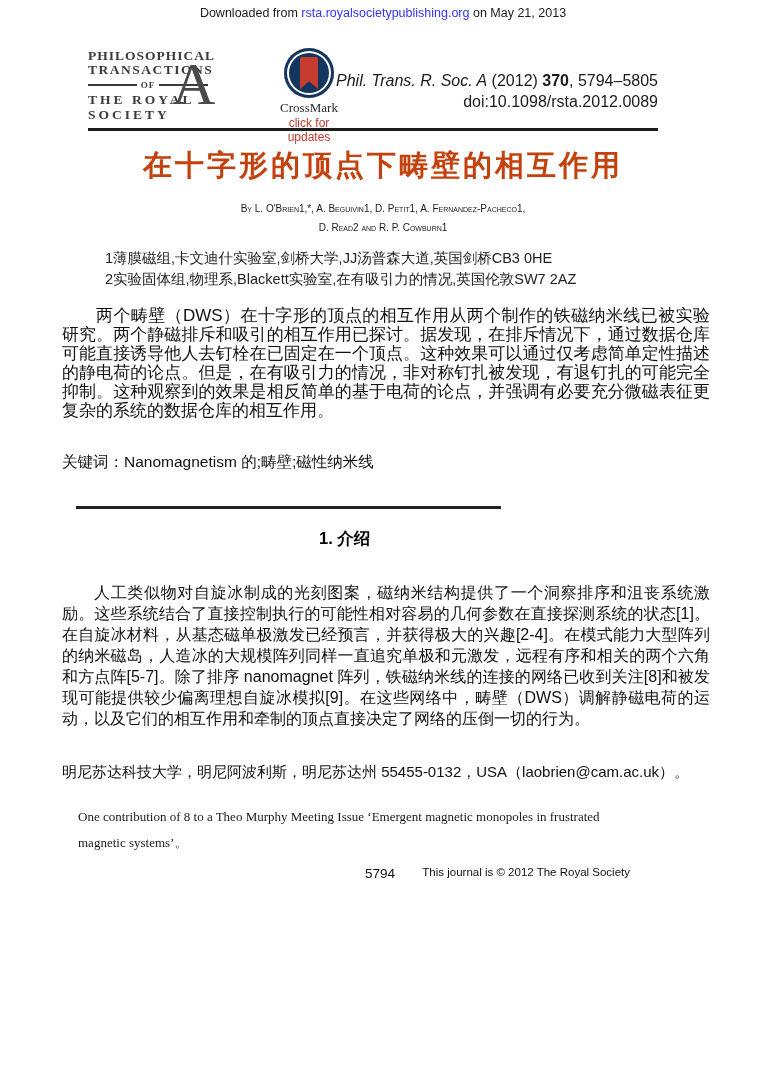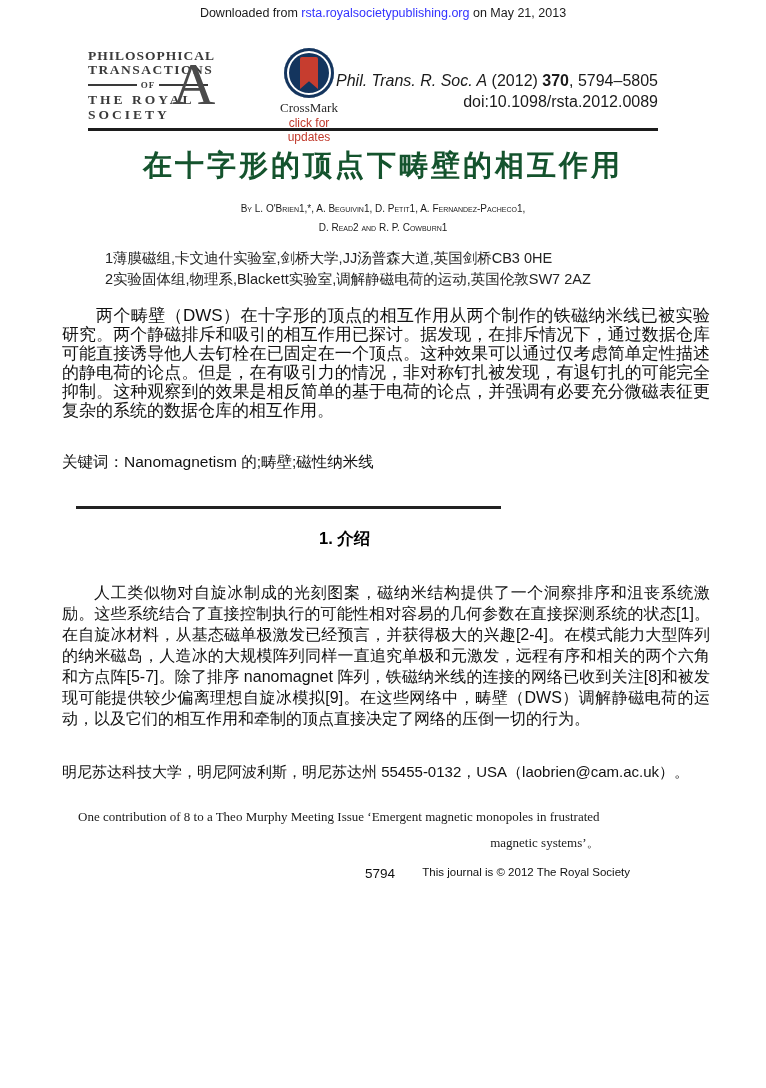--- a/index.html
+++ b/index.html
@@ -40,21 +40,21 @@
 
   .citation{position:absolute;right:108px;top:72px;text-align:right;font-size:16px;color:#1a1a1a;}
   .citation .jrnl{font-style:italic;}
   .citation .vol{font-weight:700;}
   .citation .doi{margin-top:3px;}
 
   .rule-top{position:absolute;left:88px;top:128px;width:570px;height:3px;background:#1c1c1c;}
 
   
   .title{position:absolute;top:146px;left:0;width:100%;text-align:center;
-    font-size:29px;font-weight:700;letter-spacing:3px;color:#14532d;margin:0;}
+    font-size:29px;font-weight:700;letter-spacing:3px;color:#c2410c;margin:0;}
   .authors{position:absolute;top:199px;left:0;width:100%;text-align:center;
     font-variant:small-caps;font-size:10px;line-height:19px;color:#1a1a1a;}
   .affiliations{position:absolute;top:248px;left:105px;font-size:14.5px;line-height:21px;color:#222;}
 
   .abstract{position:absolute;top:306px;left:62px;width:648px;
     font-size:17px;line-height:19px;text-align:justify;color:#111;}
   .abstract p{margin:0;text-indent:2em;}
 
   .keywords{position:absolute;top:452px;left:62px;font-size:15.5px;color:#111;}
 
@@ -62,21 +62,21 @@
 
   .section-heading{position:absolute;top:528px;left:0;width:90%;text-align:center;
     font-size:16.5px;font-weight:700;color:#000;margin:0;}
 
   .body-text{position:absolute;top:582px;left:62px;width:648px;
     font-size:16px;line-height:21px;text-align:justify;color:#111;}
   .body-text p{margin:0;text-indent:2em;}
 
   .footnote{position:absolute;top:760px;left:62px;font-size:15px;line-height:23px;color:#111;}
   .contribution{position:absolute;top:804px;left:78px;font-size:13px;line-height:26px;
-    font-family:"Liberation Serif",serif;color:#1a1a1a;text-align:right;}
+    font-family:"Liberation Serif",serif;color:#1a1a1a;}
 
   .page-footer{position:absolute;top:866px;left:0;width:100%;height:20px;}
   .page-number{position:absolute;left:340px;width:80px;text-align:center;font-size:13.5px;color:#111;}
   .journal-note{position:absolute;right:136px;font-size:11.5px;color:#111;}
 </style>
 </head>
 <body>
 
 <div class="page">
 
@@ -114,21 +114,21 @@
 
   <h1 class="title">在十字形的顶点下畴壁的相互作用</h1>
 
   <div class="authors">
     <div>By L. O'Brien1,*, A. Beguivin1, D. Petit1, A. Fernandez-Pacheco1,</div>
     <div>D. Read2 and R. P. Cowburn1</div>
   </div>
 
   <div class="affiliations">
     <div>1薄膜磁组,卡文迪什实验室,剑桥大学,JJ汤普森大道,英国剑桥CB3 0HE</div>
-    <div>2实验固体组,物理系,Blackett实验室,调解静磁电荷的运动,英国伦敦SW7 2AZ</div>
+    <div>2实验固体组,物理系,Blackett实验室,在有吸引力的情况,英国伦敦SW7 2AZ</div>
   </div>
 
   <div class="abstract">
     <p>两个畴壁（DWS）在十字形的顶点的相互作用从两个制作的铁磁纳米线已被实验研究。两个静磁排斥和吸引的相互作用已探讨。据发现，在排斥情况下，通过数据仓库可能直接诱导他人去钉栓在已固定在一个顶点。这种效果可以通过仅考虑简单定性描述的静电荷的论点。但是，在有吸引力的情况，非对称钉扎被发现，有退钉扎的可能完全抑制。这种观察到的效果是相反简单的基于电荷的论点，并强调有必要充分微磁表征更复杂的系统的数据仓库的相互作用。</p>
   </div>
 
   <div class="keywords">
     <span>关键词：</span><span>Nanomagnetism 的;畴壁;磁性纳米线</span>
   </div>
 

